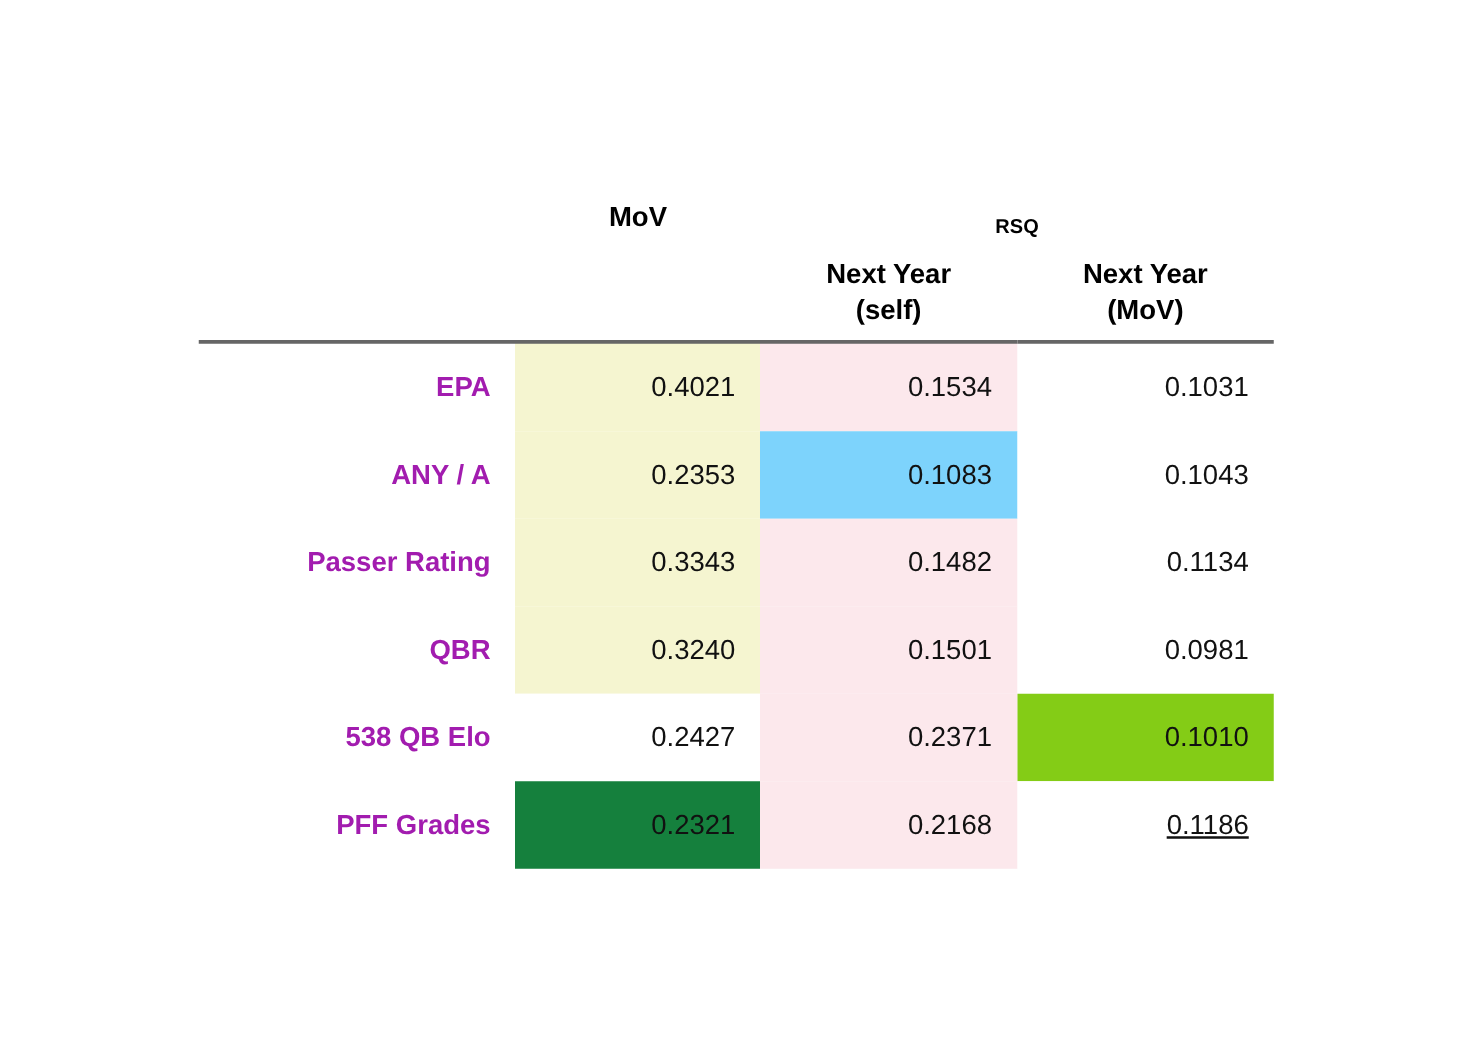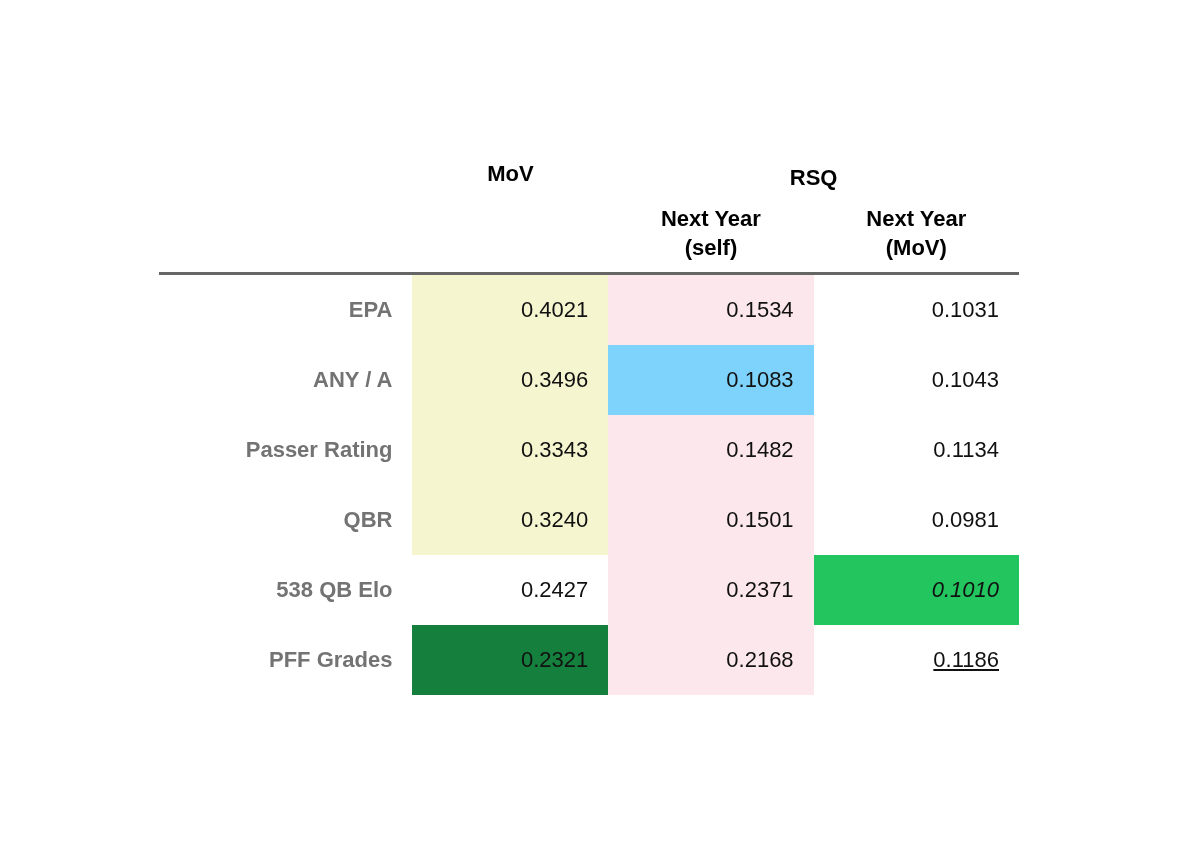--- a/index.html
+++ b/index.html
@@ -45,72 +45,72 @@
       color: #111;
       vertical-align: middle;
     }
 
     tbody tr td.row-label {
       text-align: right;
       font-weight: 900;
       font-size: 22px;
       padding-right: 20px;
       background: transparent;
-      color: #737373;
+      color: #a21caf;
     }
 
   </style>
 </head>
 <body>
 
 <div class="table-container">
   <table>
     <thead>
         <tr>
           <th style="width: 260px;"></th>
           <th style="font-weight: 900; font-size: 22px; text-align: center; padding-bottom: 8px; vertical-align: bottom; width: 200px;">MoV</th>
-          <th colspan="2" style="font-weight: 900; font-size: 22px; text-align: center; padding-bottom: 4px;">RSQ</th>
+          <th colspan="2" style="font-weight: 900; font-size: 16px; text-align: center; padding-bottom: 4px;">RSQ</th>
         </tr>
         <tr>
           <th></th>
           <th></th>
           <th style="font-weight: 900; font-size: 22px; text-align: center; line-height: 1.3; padding-bottom: 10px; width: 210px;">Next Year<br>(self)</th>
           <th style="font-weight: 900; font-size: 22px; text-align: center; line-height: 1.3; padding-bottom: 10px; width: 210px;">Next Year<br>(MoV)</th>
         </tr>
       </thead>
     <tbody id="table-body">
     <tr style="border-top: 3px solid rgb(102, 102, 102);">
           <td class="row-label" style="border-top: 3px solid rgb(102, 102, 102);">EPA</td>
           <td style="background-color: rgb(245, 245, 208); border-top: 3px solid rgb(102, 102, 102);">0.4021</td>
           <td style="background-color: rgb(252, 232, 236); border-top: 3px solid rgb(102, 102, 102);">0.1534</td>
           <td style="background-color: rgb(255, 255, 255); border-top: 3px solid rgb(102, 102, 102);">0.1031</td>
         </tr>
         <tr>
           <td class="row-label">ANY / A</td>
-          <td style="background-color: rgb(245, 245, 208);">0.3496</td>
+          <td style="background-color: rgb(245, 245, 208);">0.2353</td>
           <td style="background-color: #7dd3fc;">0.1083</td>
           <td style="background-color: rgb(255, 255, 255);">0.1043</td>
         </tr>
         <tr>
           <td class="row-label">Passer Rating</td>
           <td style="background-color: rgb(245, 245, 208);">0.3343</td>
           <td style="background-color: rgb(252, 232, 236);">0.1482</td>
           <td style="background-color: rgb(255, 255, 255);">0.1134</td>
         </tr>
         <tr>
           <td class="row-label">QBR</td>
           <td style="background-color: rgb(245, 245, 208);">0.3240</td>
           <td style="background-color: rgb(252, 232, 236);">0.1501</td>
           <td style="background-color: rgb(255, 255, 255);">0.0981</td>
         </tr>
         <tr>
           <td class="row-label">538 QB Elo</td>
           <td style="background-color: rgb(255, 255, 255);">0.2427</td>
           <td style="background-color: rgb(252, 232, 236);">0.2371</td>
-          <td style="background-color: #22c55e; font-style: italic;">0.1010</td>
+          <td style="background-color: #84cc16;">0.1010</td>
         </tr>
         <tr>
           <td class="row-label">PFF Grades</td>
           <td style="background-color: #15803d;">0.2321</td>
           <td style="background-color: rgb(252, 232, 236);">0.2168</td>
           <td style="background-color: rgb(255, 255, 255); text-decoration: underline;">0.1186</td>
         </tr>
       </tbody>
   </table>
 </div>

